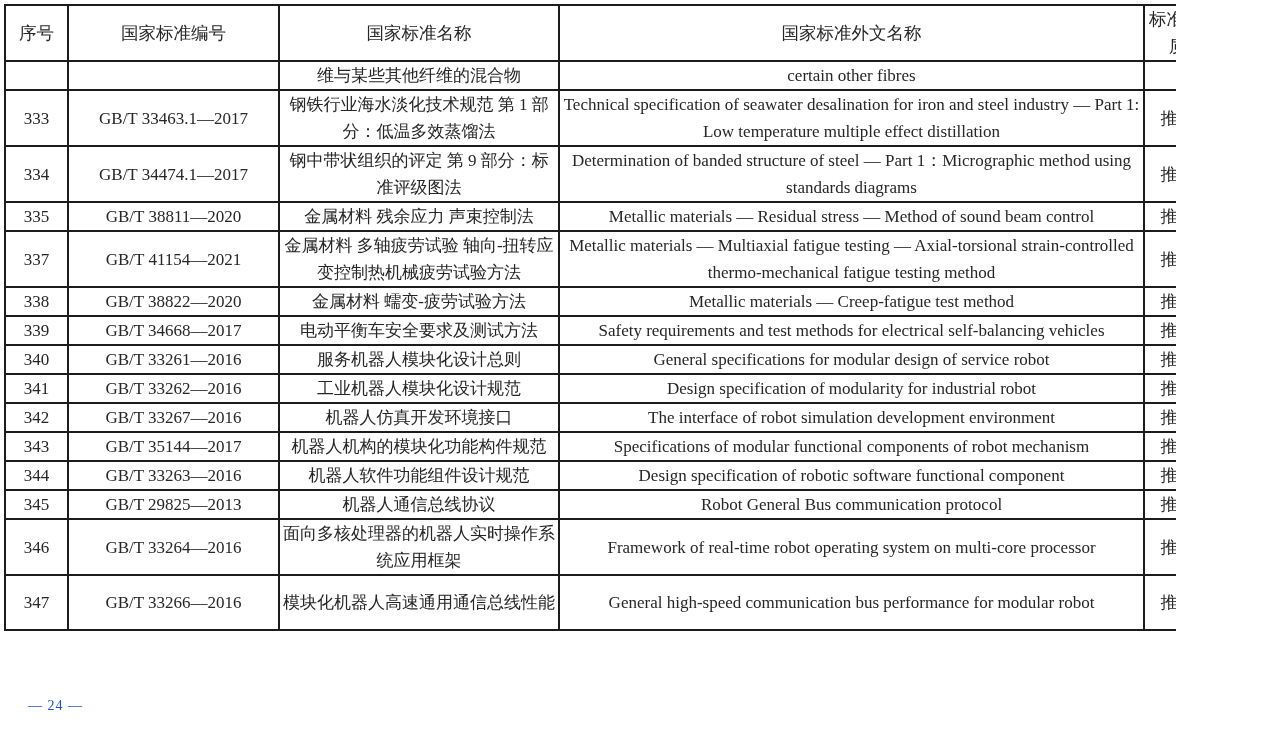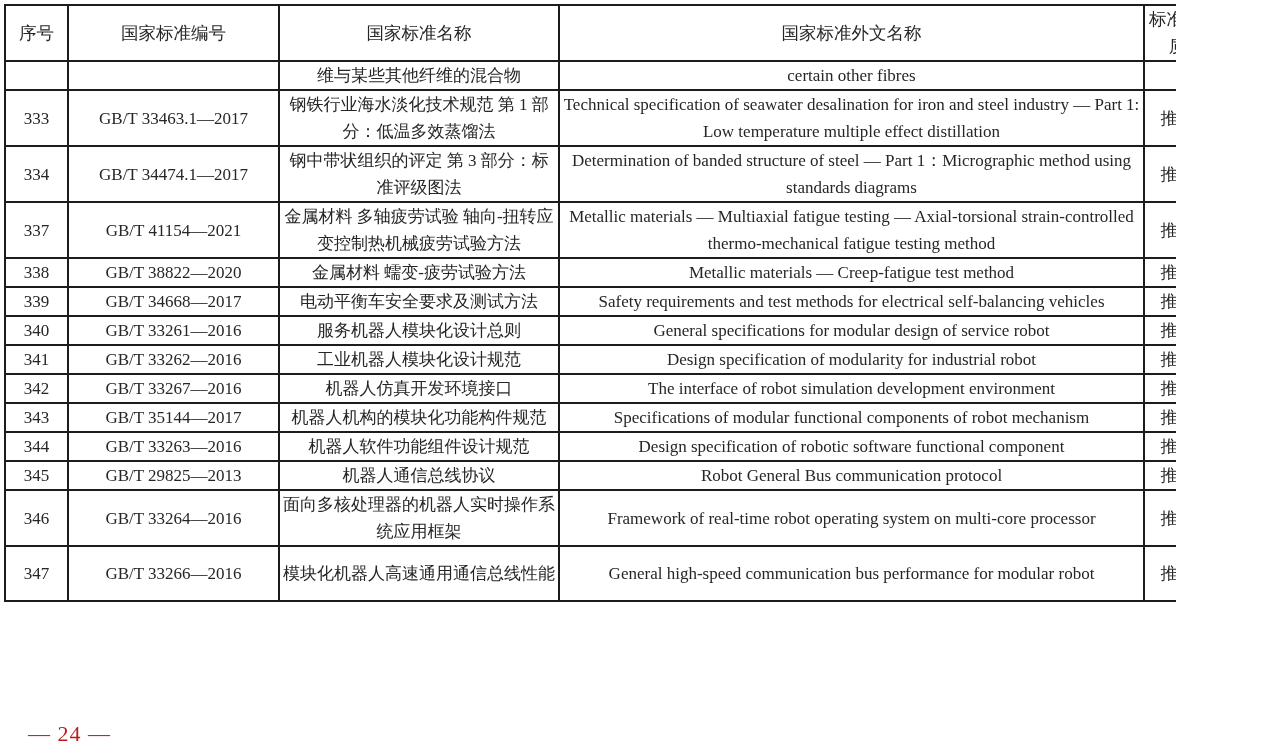--- a/index.html
+++ b/index.html
@@ -49,23 +49,23 @@
   td.c-en {
     padding: 0 10px;
   }
   th.c-nat, th.c-lang {
     padding: 0 8px;
     line-height: 26px;
   }
   .footer {
     position: absolute;
     left: 28px;
-    top: 721px;
-    font-size: 22px;
-    color: #b91c1c;
+    top: 698px;
+    font-size: 14px;
+    color: #1d4ed8;
     letter-spacing: 1px;
   }
 </style>
 </head>
 <body>
 
 <div class="page">
 
   <table class="standards">
     <colgroup>
@@ -99,22 +99,30 @@
         <td>333</td>
         <td>GB/T 33463.1—2017</td>
         <td class="c-cn">钢铁行业海水淡化技术规范 第 1 部分：低温多效蒸馏法</td>
         <td class="c-en">Technical specification of seawater desalination for iron and steel industry — Part 1: Low temperature multiple effect distillation</td>
         <td>推荐</td>
         <td>英语</td>
       </tr>
       <tr class="r2">
         <td>334</td>
         <td>GB/T 34474.1—2017</td>
-        <td class="c-cn">钢中带状组织的评定 第 3 部分：标准评级图法</td>
+        <td class="c-cn">钢中带状组织的评定 第 9 部分：标准评级图法</td>
         <td class="c-en">Determination of banded structure of steel — Part 1：Micrographic method using standards diagrams</td>
+        <td>推荐</td>
+        <td>英语</td>
+      </tr>
+      <tr class="r1">
+        <td>335</td>
+        <td>GB/T 38811—2020</td>
+        <td class="c-cn">金属材料 残余应力 声束控制法</td>
+        <td class="c-en">Metallic materials — Residual stress — Method of sound beam control</td>
         <td>推荐</td>
         <td>英语</td>
       </tr>
       <tr class="r2">
         <td>337</td>
         <td>GB/T 41154—2021</td>
         <td class="c-cn">金属材料 多轴疲劳试验 轴向-扭转应变控制热机械疲劳试验方法</td>
         <td class="c-en">Metallic materials — Multiaxial fatigue testing — Axial-torsional strain-controlled thermo-mechanical fatigue testing method</td>
         <td>推荐</td>
         <td>英语</td>

